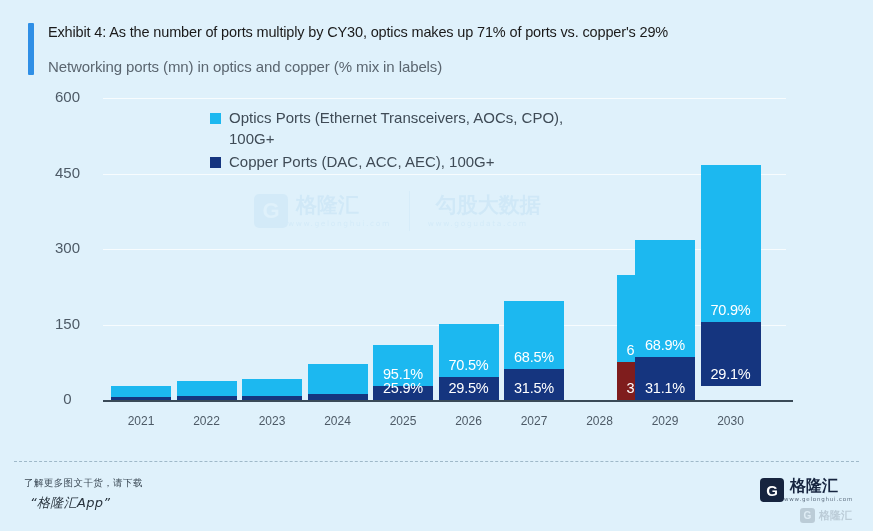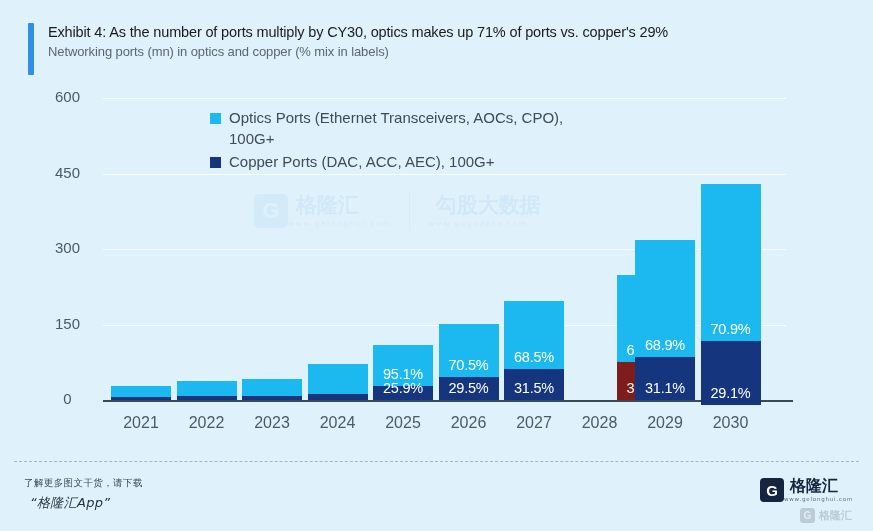--- a/index.html
+++ b/index.html
@@ -22,21 +22,21 @@
   }
   .accent-bar{
     width:6px;height:52px;background:#2f8fe6;flex:0 0 6px;border-radius:1px;
   }
   .header-text{margin-left:14px;}
   .title{
     font-size:14.5px;font-weight:normal;color:#1a1a1a;
     letter-spacing:-0.15px;line-height:1.3;white-space:nowrap;
   }
   .subtitle{
-    font-size:13px;color:#5b6670;margin-top:2px;letter-spacing:-0.1px;
+    font-size:15px;color:#5b6670;margin-top:16px;letter-spacing:-0.1px;
     white-space:nowrap;
   }
 
   
   .plot{
     position:absolute;left:0;top:0;width:873px;height:455px;
   }
   .gridline{
     position:absolute;left:103px;width:683px;height:1px;
     background:rgba(255,255,255,0.75);
@@ -44,21 +44,21 @@
   .axis-base{
     position:absolute;left:103px;width:690px;height:2px;
     background:#3a4a57;top:400px;
   }
   .ytick{
     position:absolute;left:40px;width:55px;text-align:center;
     font-size:15px;color:#4d5a66;
   }
   .xtick{
     position:absolute;width:70px;text-align:center;
-    font-size:16px;color:#4d5a66;top:414px;
+    font-size:12px;color:#4d5a66;top:414px;
   }
 
   
   .legend{
     position:absolute;left:210px;top:108px;
   }
   .legend-row{
     display:flex;align-items:flex-start;margin-bottom:3px;
   }
   .legend-swatch{
@@ -238,21 +238,21 @@
           </div>
         </div>
         <div class="bar-group" style="left: 635px; bottom: 55px;">
           <div class="seg seg-optics" style="height: 116.773px; background: rgb(28, 184, 240);">
             <div class="seg-label lbl-optics">68.9%</div>
           </div>
           <div class="seg seg-copper" style="height: 43px; background: rgb(21, 53, 127);">
             <div class="seg-label lbl-copper">31.1%</div>
           </div>
         </div>
-        <div class="bar-group" style="left: 700.5px; bottom: 50px;">
+        <div class="bar-group" style="left: 700.5px; bottom: 69px;">
           <div class="seg seg-optics" style="height: 157.04px; background: rgb(28, 184, 240);">
             <div class="seg-label lbl-optics">70.9%</div>
           </div>
           <div class="seg seg-copper" style="height: 64.4267px; background: rgb(21, 53, 127);">
             <div class="seg-label lbl-copper">29.1%</div>
           </div>
         </div>
       </div>
     <div id="xticks">
         <div class="xtick" style="left: 106px;">2021</div>

